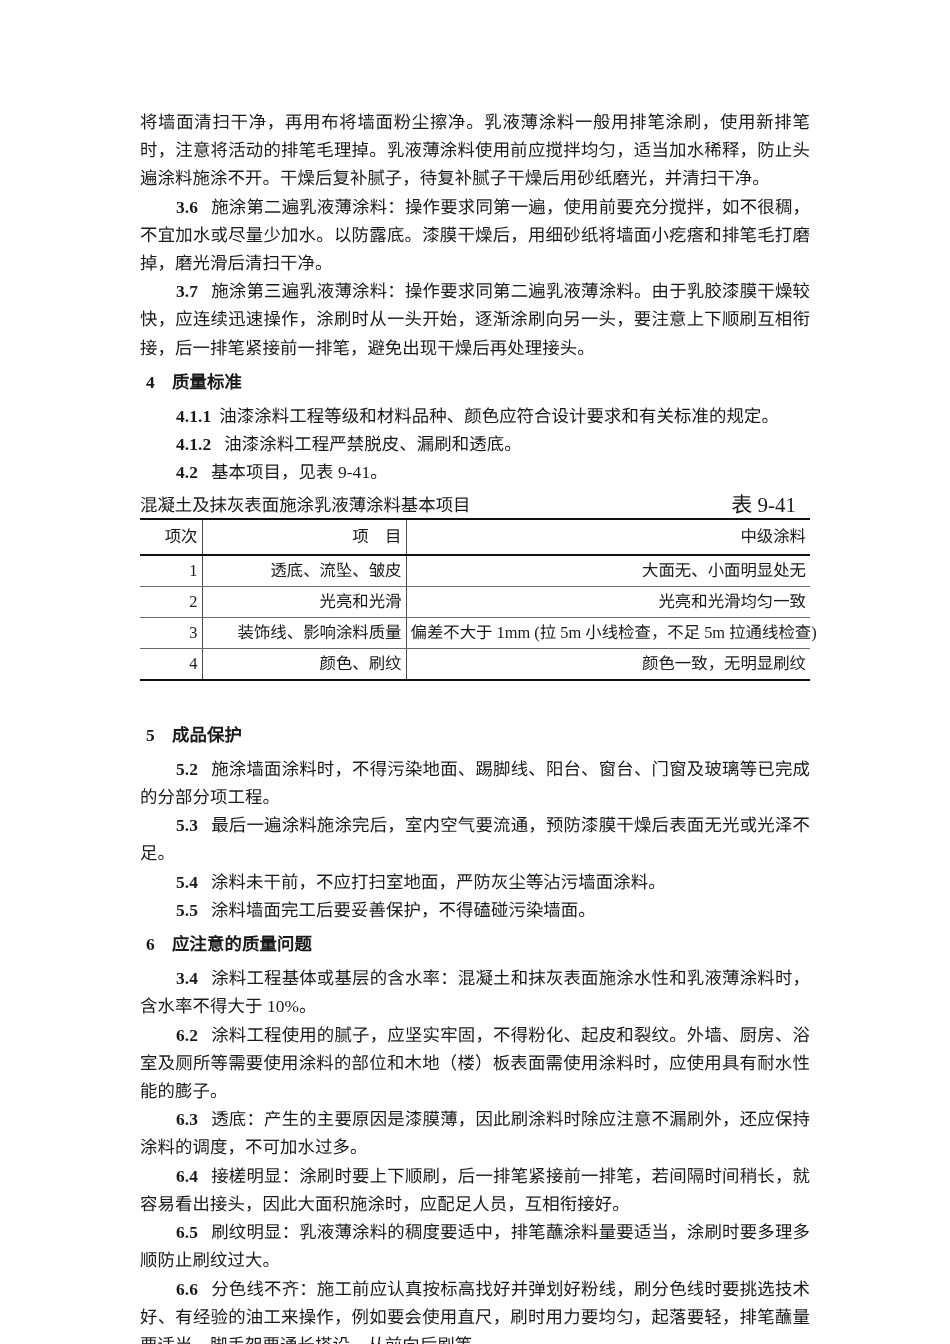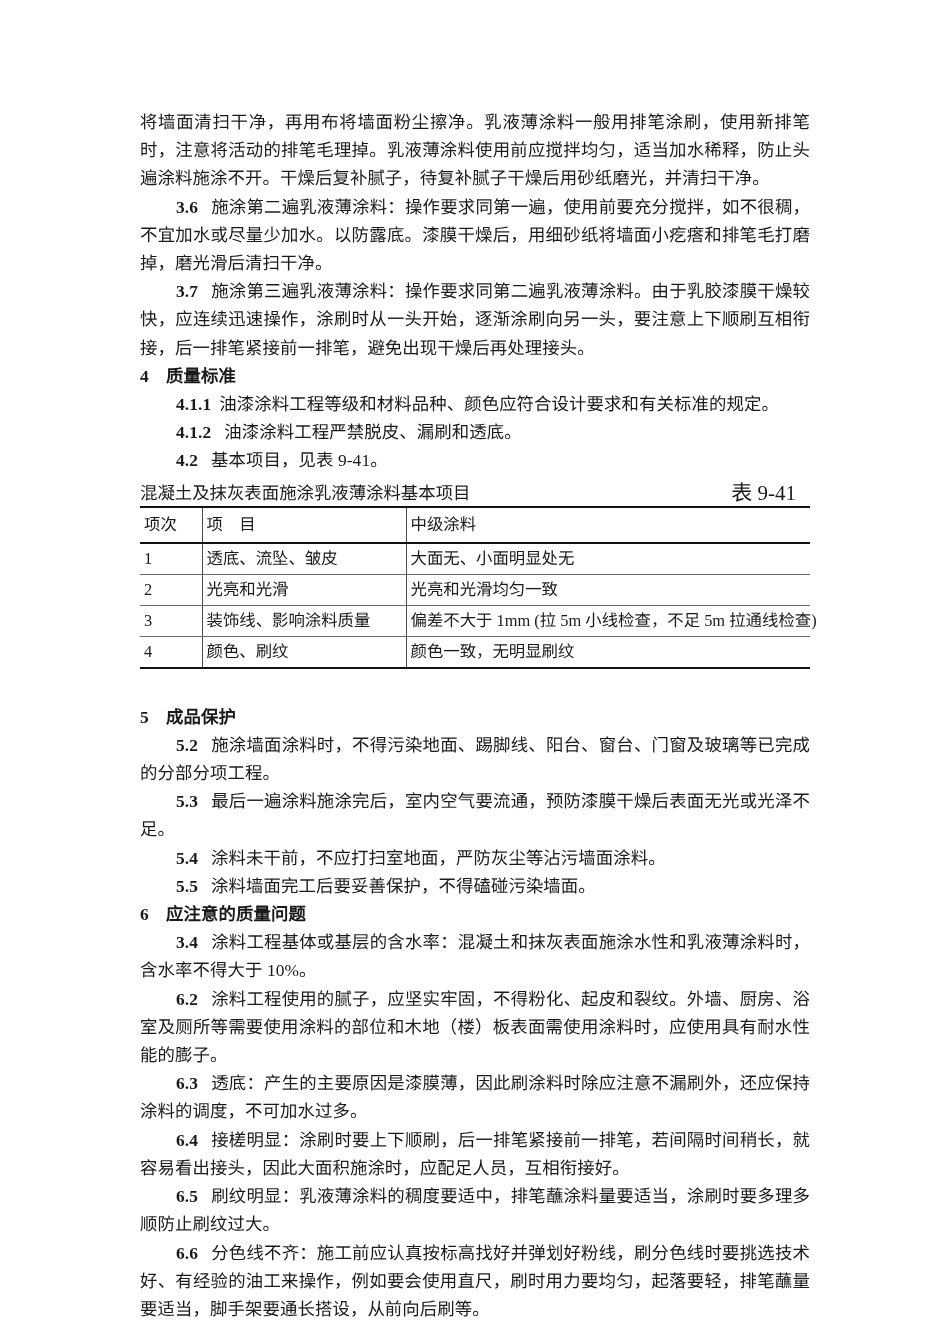--- a/index.html
+++ b/index.html
@@ -41,21 +41,21 @@
   }
   .p-flush {            
     text-indent: 0;
   }
   .p-indent {           
     text-indent: 36px;
   }
 
   
   h2.section {
-    margin: 0;
+    margin: 6px;
     font-size: 17.4px;
     line-height: 28.2px;
     font-weight: bold;
     letter-spacing: 0.1px;
   }
   h2.section .num {
     display: inline-block;
     min-width: 26px;
   }
 
@@ -109,21 +109,21 @@
   table.basic-items col.c-item  { width: 204px; }
   table.basic-items col.c-grade { width: 404px; }
 
   table.basic-items th,
   table.basic-items td {
     border-left: 1.1px solid #4a4a4a;
     border-right: 1.1px solid #4a4a4a;
     border-top: 1.1px solid #6a6a6a;
     border-bottom: 1.1px solid #6a6a6a;
     padding: 3px 4px;
-    text-align: left;
+    text-align: right;
     font-weight: normal;
     line-height: 24px;
     height: 24px;
     vertical-align: middle;
     white-space: nowrap;
   }
   table.basic-items tr.head th {
     border-top: 2.6px solid #111;
     border-bottom: 2.2px solid #111;
     height: 28px;

